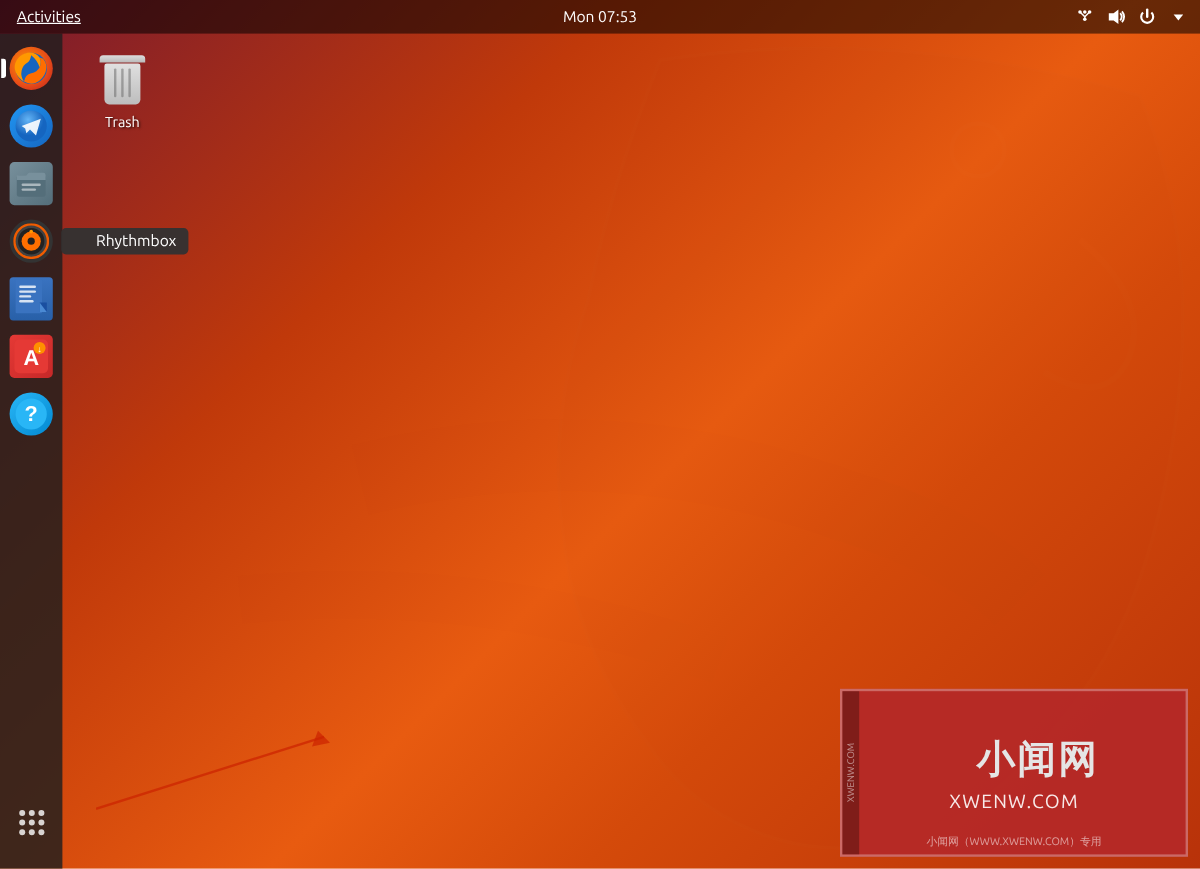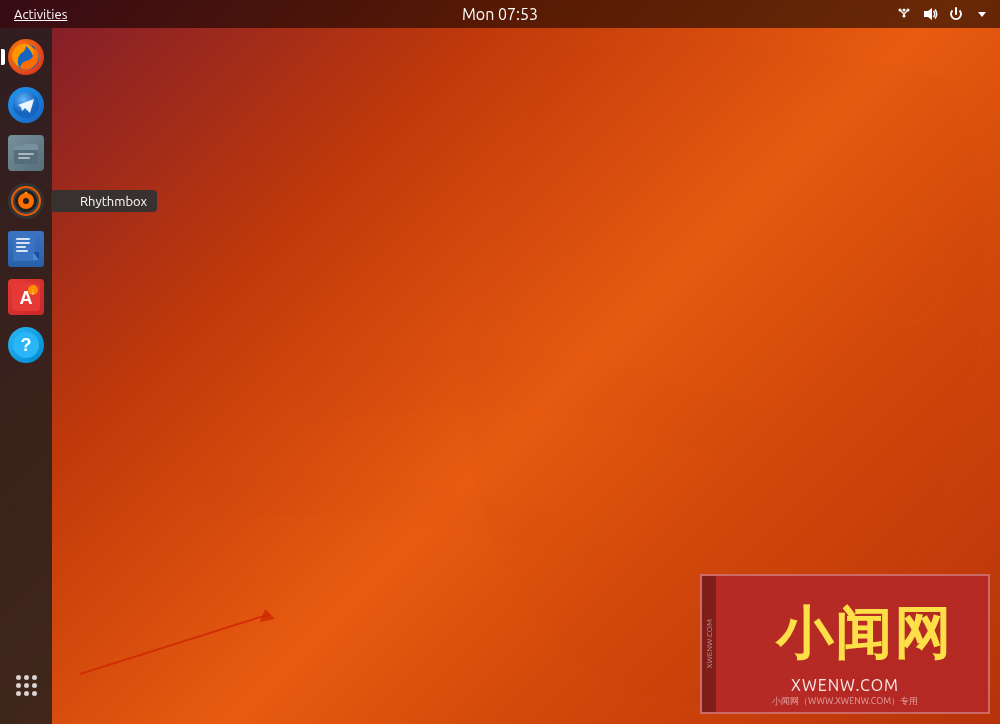--- a/index.html
+++ b/index.html
@@ -57,21 +57,21 @@
       cursor: pointer;
       padding: 0 4px;
       text-decoration: underline;
     }
 
     .topbar-center {
       position: absolute;
       left: 50%;
       transform: translateX(-50%);
       color: white;
-      font-size: 16px;
+      font-size: 13px;
     }
 
     .topbar-right {
       display: flex;
       align-items: center;
       gap: 10px;
       color: white;
     }
 
     .topbar-icon {
@@ -327,22 +327,22 @@
       background: rgba(180,40,40,0.92);
       border: 2px solid rgba(255,255,255,0.3);
       display: flex;
       flex-direction: column;
       align-items: center;
       justify-content: center;
       z-index: 80;
     }
 
     .watermark-main {
-      color: #fde047;
-      font-size: 57px;
+      color: #e5e5e5;
+      font-size: 32px;
       font-weight: bold;
       letter-spacing: 2px;
       font-family: sans-serif;
       margin-left: 40px;
     }
 
     .watermark-sub {
       color: rgba(255,255,255,0.9);
       font-size: 16px;
       letter-spacing: 1px;
@@ -558,20 +558,37 @@
         <div class="dot"></div>
         <div class="dot"></div>
         <div class="dot"></div>
         <div class="dot"></div>
         <div class="dot"></div>
         <div class="dot"></div>
       </div>
     </div>
   </div>
 
+  <div class="desktop-icons">
+    <div class="desktop-icon">
+      <div class="desktop-icon-img">
+        <div class="trash-can">
+          <div class="trash-lid"></div>
+          <div class="trash-body">
+            <div class="trash-lines">
+              <div class="trash-line"></div>
+              <div class="trash-line"></div>
+              <div class="trash-line"></div>
+            </div>
+          </div>
+        </div>
+      </div>
+      <span class="desktop-icon-label">Trash</span>
+    </div>
+  </div>
 
   <div class="watermark">
     <div class="watermark-side">
       <span class="watermark-side-text">XWENW.COM</span>
     </div>
     <div class="watermark-main">小闻网</div>
     <div class="watermark-sub">XWENW.COM</div>
     <div class="watermark-footer">小闻网（WWW.XWENW.COM）专用</div>
   </div>
 

